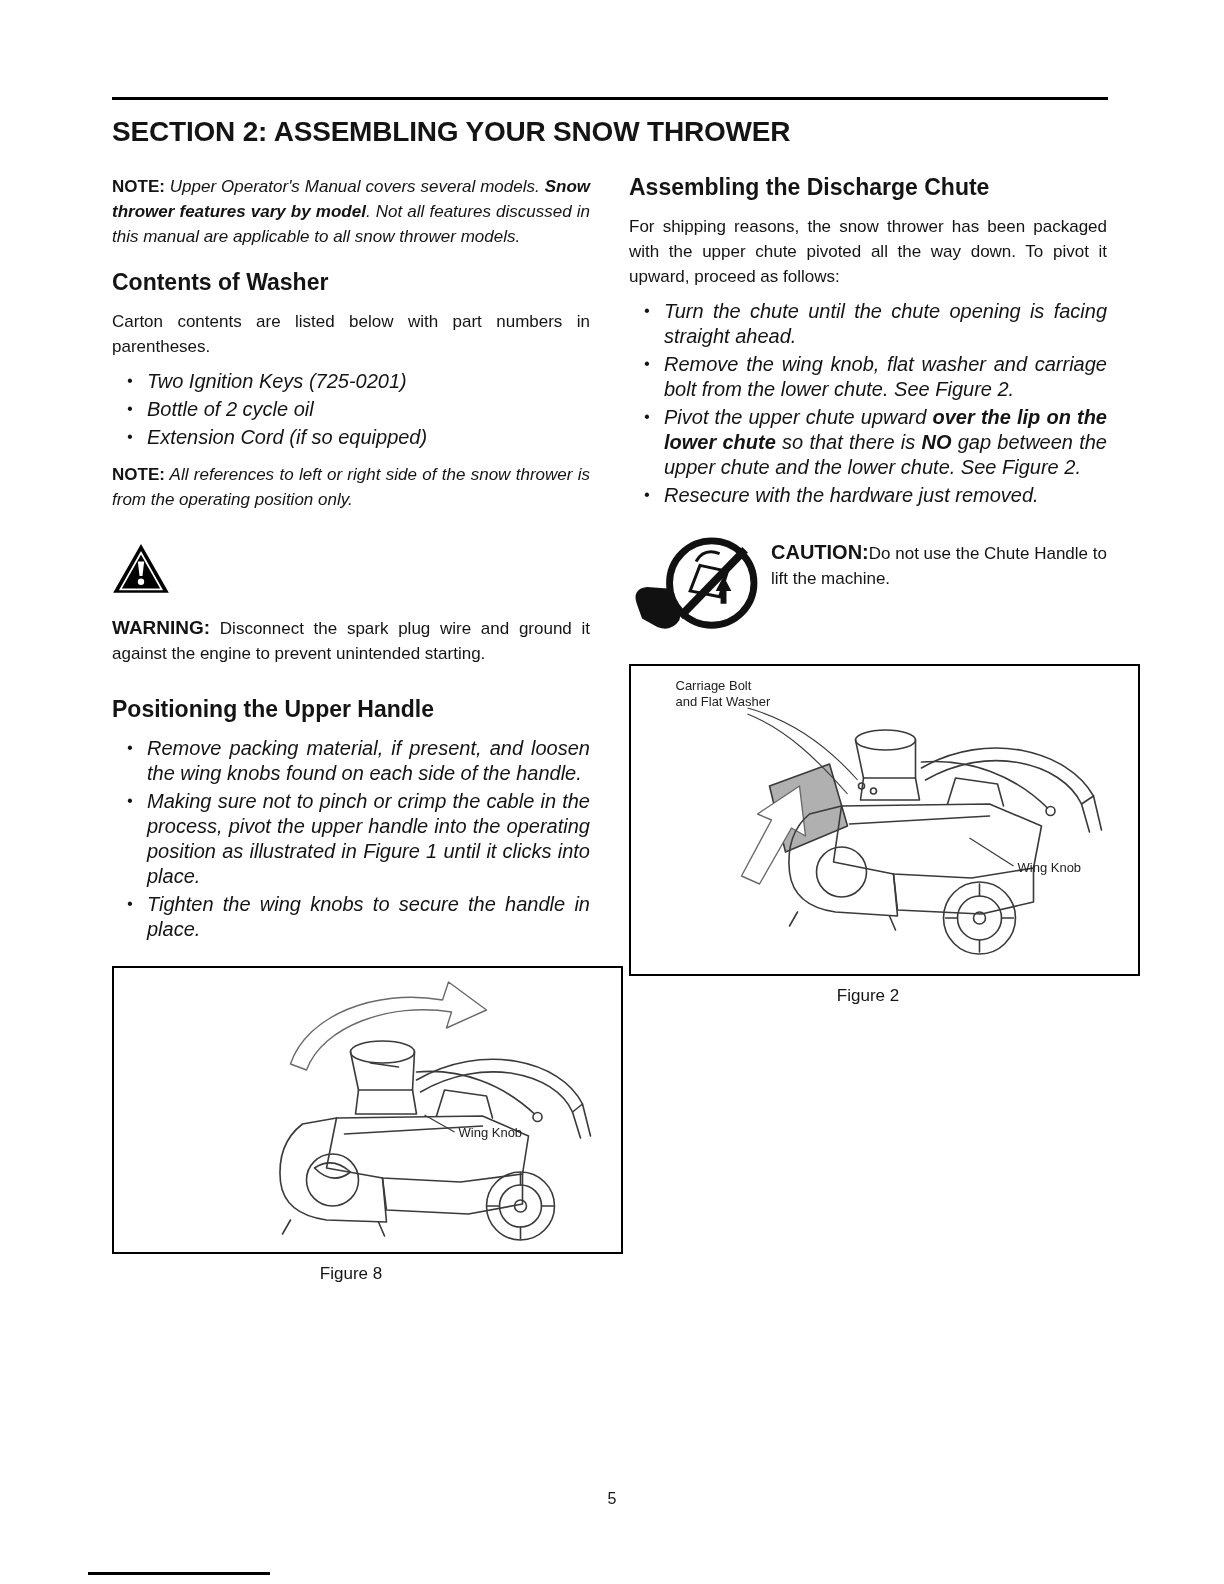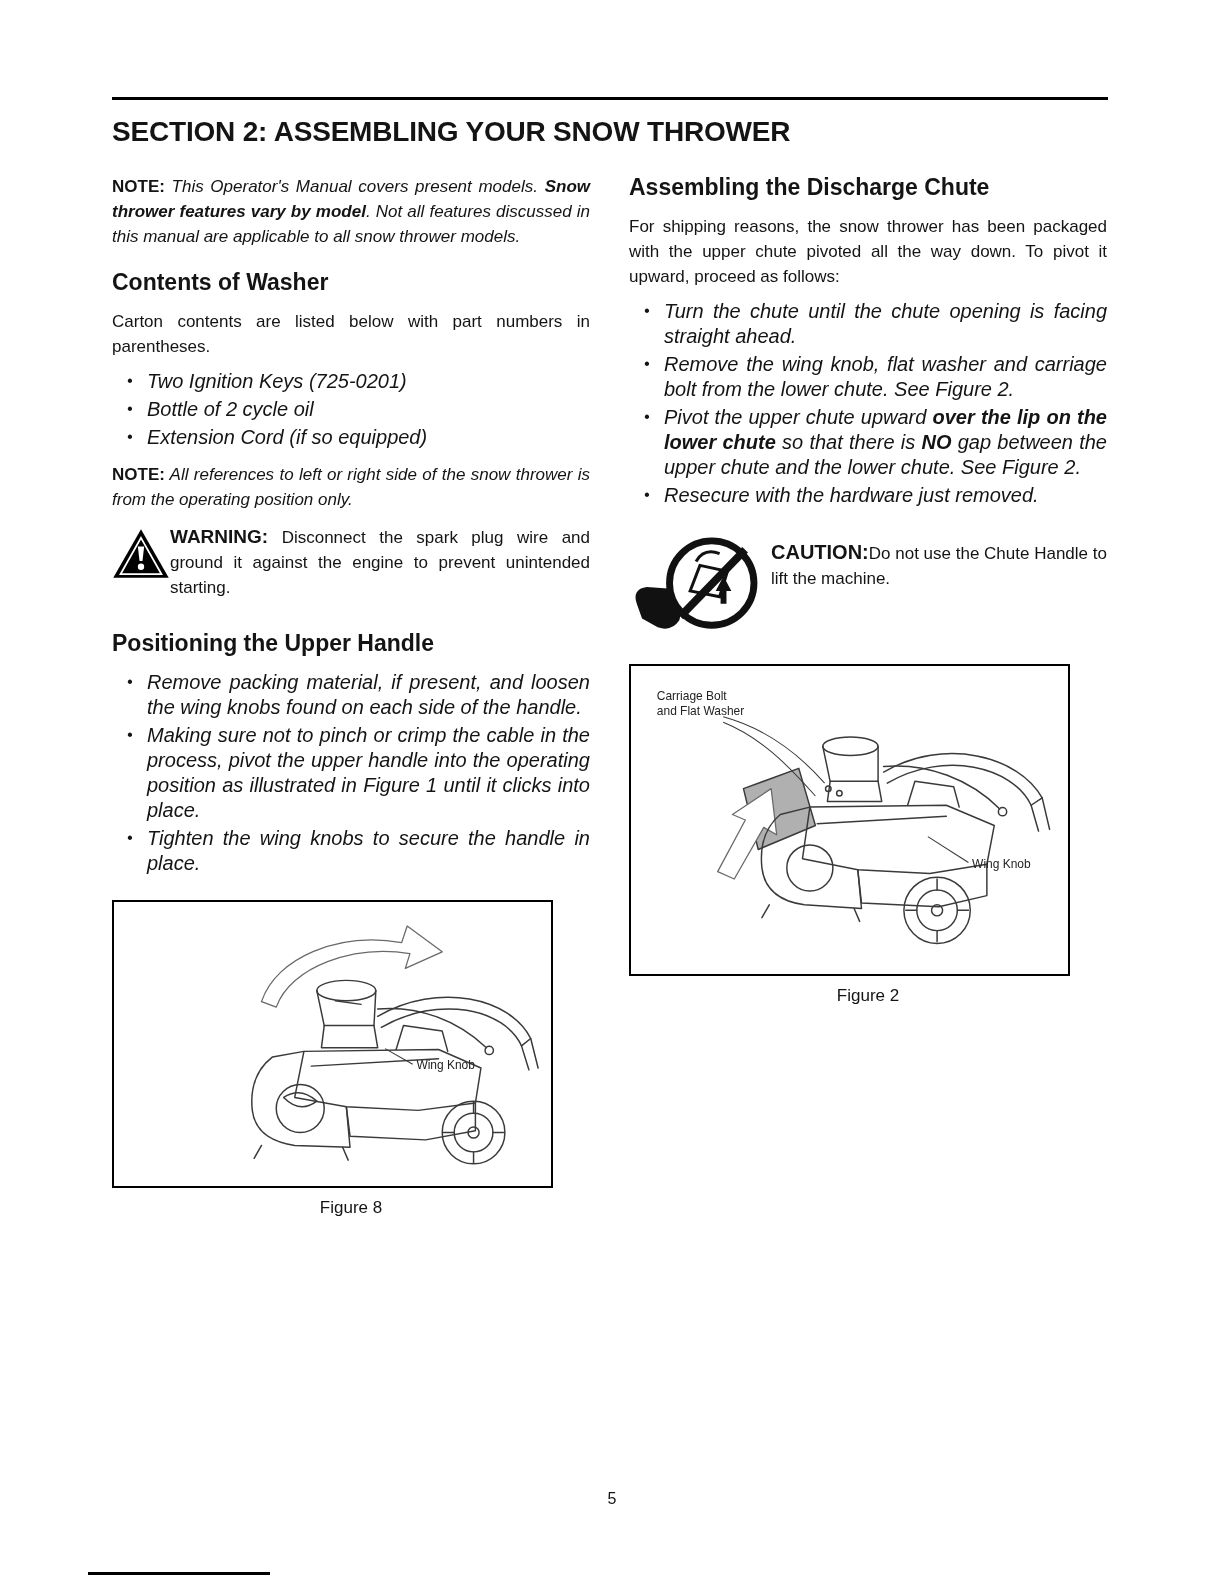--- a/index.html
+++ b/index.html
@@ -15,49 +15,49 @@
   .col{width:478px;flex:0 0 478px;}
   .col > :first-child{margin-top:0;}
   .para{font-size:17px;line-height:25px;text-align:justify;margin:0 0 10px;}
   .b{font-weight:700;}
   .i{font-style:italic;}
   .bi{font-weight:700;font-style:italic;}
   h2.sub{font-size:23px;font-weight:700;margin:20px 0 13px;}
   ul.blt{list-style:none;margin:4px 0 12px;padding:0;}
   ul.blt li{position:relative;padding-left:35px;font-size:20px;line-height:25px;text-align:justify;margin:0 0 3px;font-style:italic;}
   ul.blt li::before{content:"\2022";position:absolute;left:15px;top:-1px;font-size:16px;color:#141414;}
-  .warning{display:flex;margin:12px 0 8px;align-items:flex-start;}
+  .warning{display:flex;gap:17px;margin:24px 0 8px;align-items:flex-start;flex-direction:column;}
   .warning .wicon{flex:0 0 58px;margin-top:4px;}
   .warn-text{flex:1;}
   .warn-label{font-weight:700;font-size:19px;}
   .caution{display:flex;gap:4px;margin:24px 0 24px;align-items:flex-start;}
   .caution .cicon{flex:0 0 138px;}
   .caution-text{flex:1;font-size:17px;line-height:25px;margin-top:8px;text-align:left;}
   .caution-label{font-weight:700;font-size:20px;}
-  .figure{border:2px solid #000;width:441px;background:#fff;box-sizing:border-box;text-align:right;}
+  .figure{border:2px solid #000;width:511px;background:#fff;box-sizing:border-box;text-align:right;}
   .figure.f1{height:288px;margin-top:24px;}
   .figure.f2{height:312px;margin-top:16px;}
   .figure svg{display:block;width:100%;height:100%;}
   .fig-caption{font-size:17px;font-weight:400;text-align:center;margin:10px 0 0;}
   .page-number{position:absolute;left:0;top:1490px;width:1224px;text-align:center;font-size:16px;}
   .bottom-mark{position:absolute;left:88px;top:1572px;width:182px;height:3px;background:#000;}
   svg text{font-family:"Liberation Sans",sans-serif;}
 </style>
 </head>
 <body>
 
 <div class="sheet">
   <div class="content">
     <div class="top-rule"></div>
     <h1 class="title">SECTION 2: ASSEMBLING YOUR SNOW THROWER</h1>
 
     <div class="columns">
 
       <div class="col">
-        <p class="para"><span class="b">NOTE:</span><span class="i"> This Operator's Manual covers present models. </span><span class="bi">Snow thrower features vary by model</span><span class="i">. Not all features discussed in this manual are applicable to all snow thrower models.</span></p>
+        <p class="para"><span class="b">NOTE:</span><span class="i"> Upper Operator's Manual covers several models. </span><span class="bi">Snow thrower features vary by model</span><span class="i">. Not all features discussed in this manual are applicable to all snow thrower models.</span></p>
 
         <h2 class="sub">Contents of Washer</h2>
         <p class="para">Carton contents are listed below with part numbers in parentheses.</p>
         <ul class="blt">
           <li><span>Two Ignition Keys (725-0201)</span></li>
           <li><span>Bottle of 2 cycle oil</span></li>
           <li><span>Extension Cord (if so equipped)</span></li>
         </ul>
 
         <p class="para"><span class="b">NOTE:</span><span class="i"> All references to left or right side of the snow thrower is from the operating position only.</span></p>

